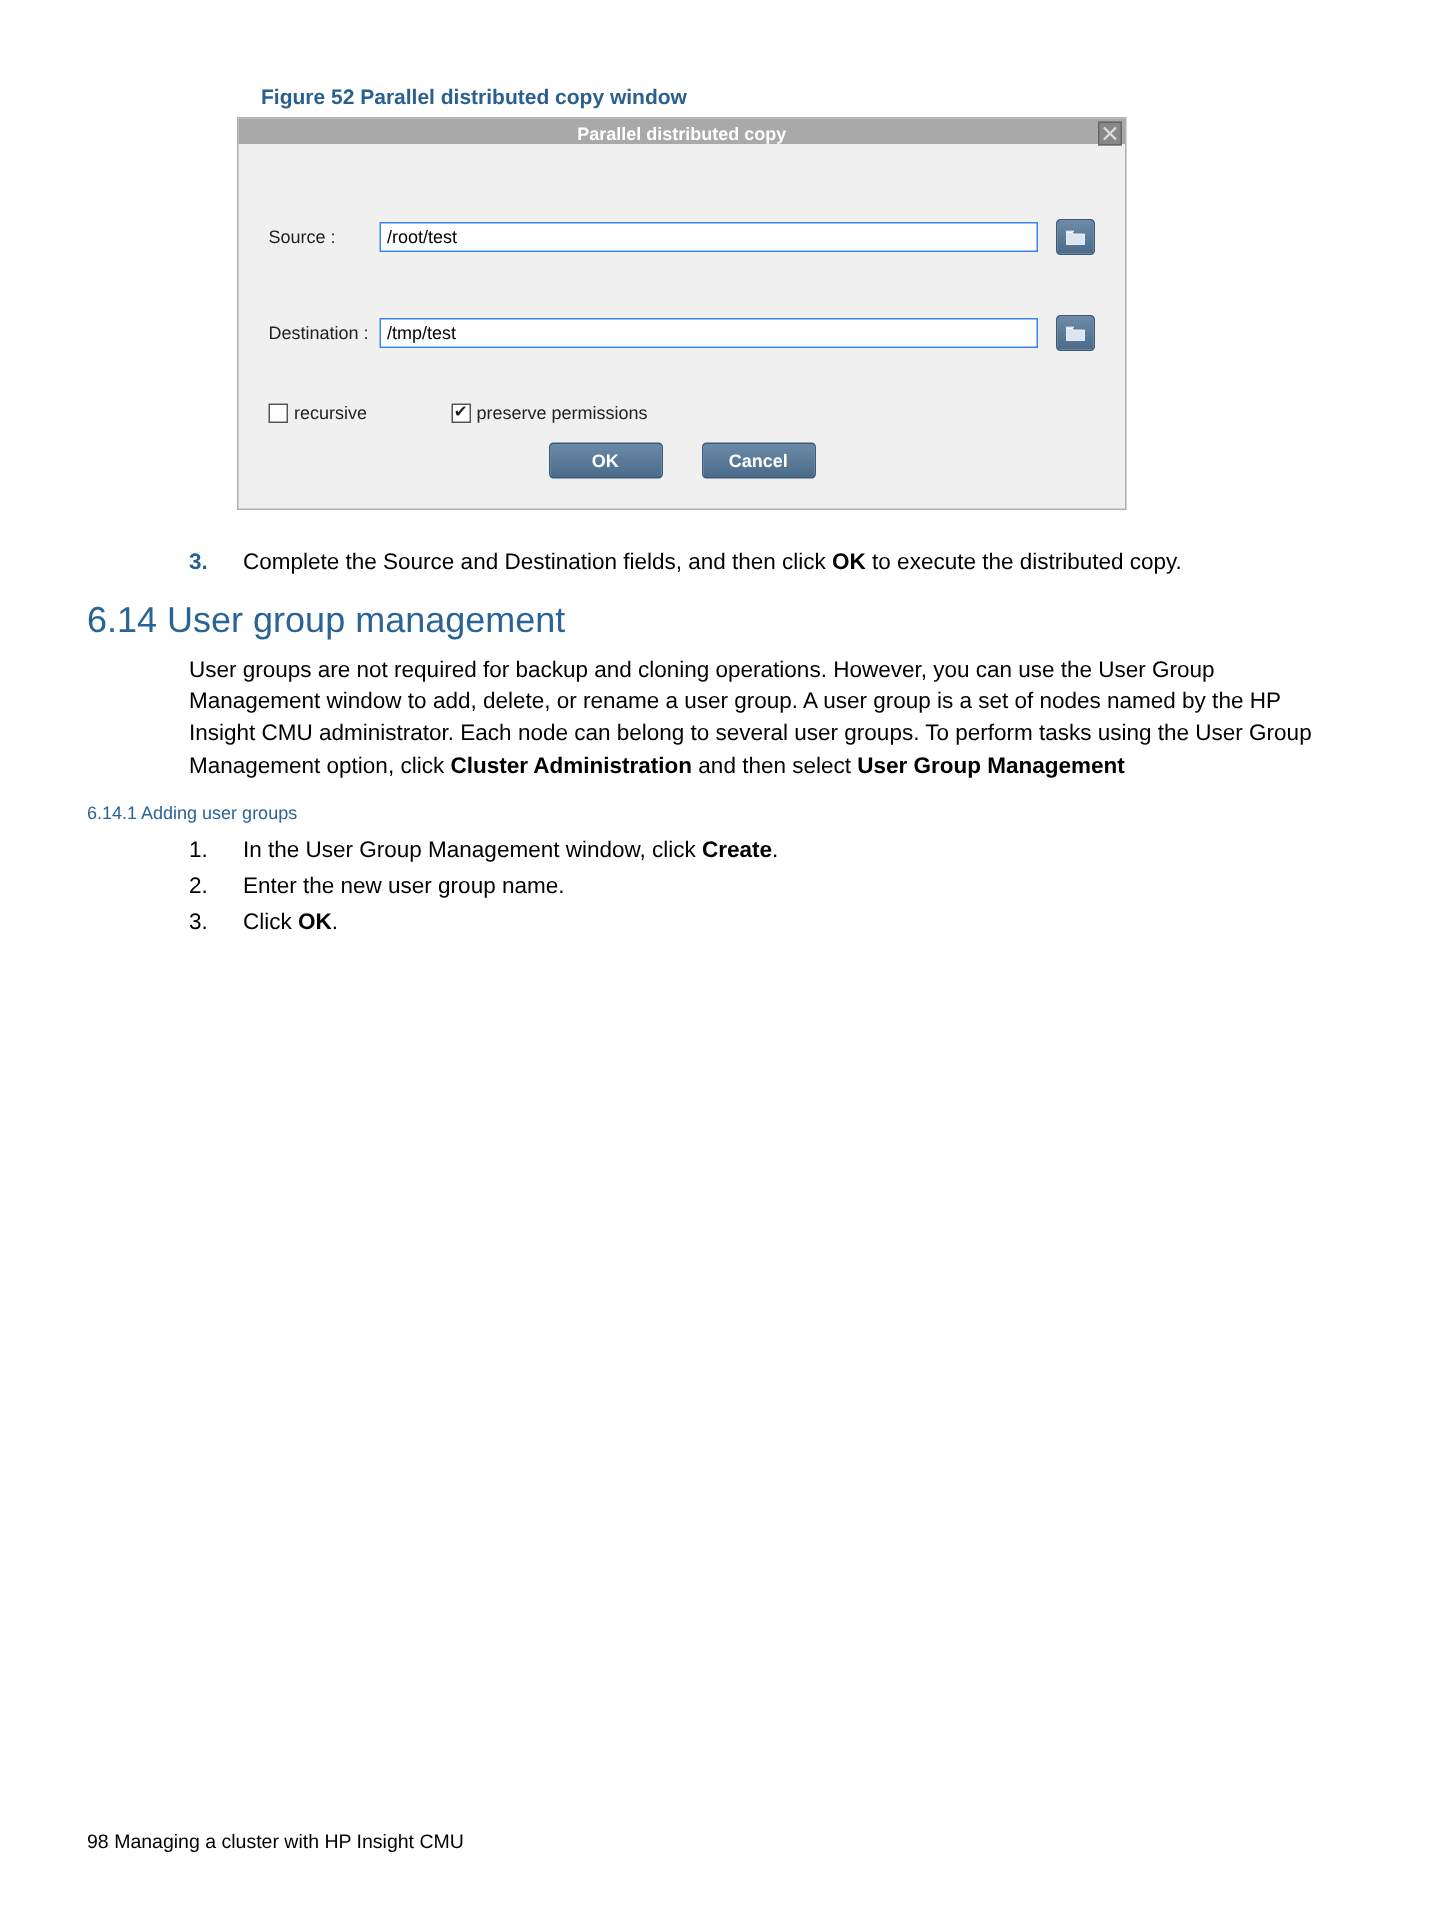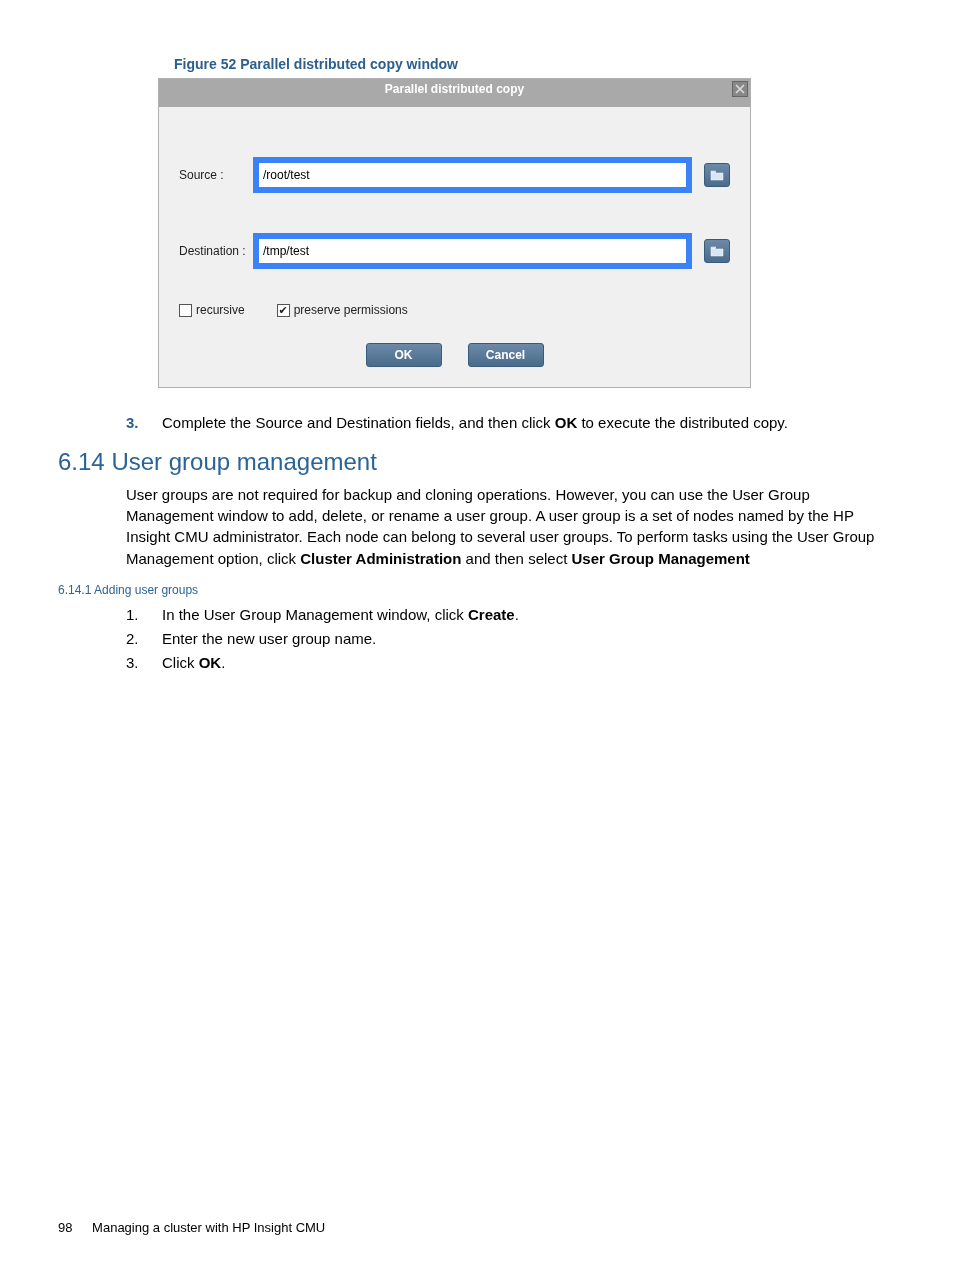--- a/index.html
+++ b/index.html
@@ -33,21 +33,21 @@
     background: #f0f0f0;
     box-sizing: border-box;
   }
   .dialog-titlebar {
     background: #a9a9a9;
     color: #fff;
     font-weight: bold;
     font-size: 12px;
     text-align: center;
     position: relative;
-    height: 28px;
+    height: 17px;
     line-height: 20px;
   }
   .dialog-close {
     position: absolute;
     right: 2px;
     top: 2px;
     width: 16px;
     height: 16px;
     background: #888;
     border: 1px solid #666;
@@ -66,45 +66,45 @@
     display: flex;
     align-items: center;
     margin-bottom: 40px;
   }
   .form-label {
     width: 74px;
     font-size: 12px;
   }
   .form-input {
     flex: 1;
-    height: 36px;
-    box-sizing: border-box;
-    border: 6px solid #3b82f6;
+    height: 20px;
+    box-sizing: border-box;
+    border: 1px solid #3b82f6;
     background: #fff;
     font-size: 12px;
     padding: 0 4px;
     font-family: inherit;
   }
   .browse-btn {
     width: 24px;
     height: 22px;
     margin-left: 12px;
     background: linear-gradient(#6c8aa8, #4a6b8a);
     border: 1px solid #3a5a7a;
     border-radius: 3px;
     display: flex;
     align-items: center;
     justify-content: center;
   }
   .browse-btn svg { width: 14px; height: 11px; }
   .check-row {
     display: flex;
     align-items: center;
-    gap: 32px;
-    margin-bottom: 26px;
+    gap: 56px;
+    margin-bottom: 13px;
     margin-top: -6px;
     text-align: center;
   }
   .check-group {
     display: flex;
     align-items: center;
     gap: 4px;
     font-size: 12px;
   }
   .checkbox {
@@ -181,21 +181,20 @@
     width: 36px;
     flex-shrink: 0;
   }
   .footer {
     position: absolute;
     bottom: 36px;
     left: 58px;
     font-size: 13px;
   }
   .footer-page {
-    margin-right: 16px;
   }
   b { font-weight: bold; }
 </style>
 </head>
 <body>
 
 <div class="page">
 
   <div class="figure-caption">Figure 52 Parallel distributed copy window</div>
 

